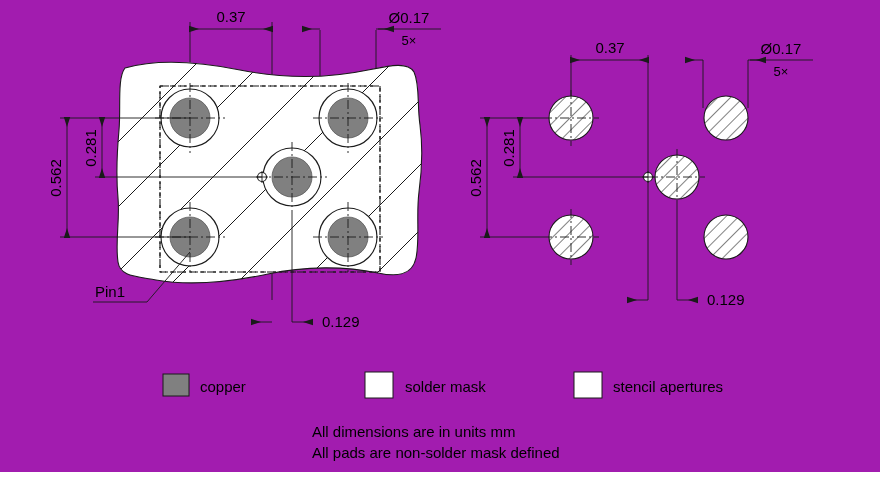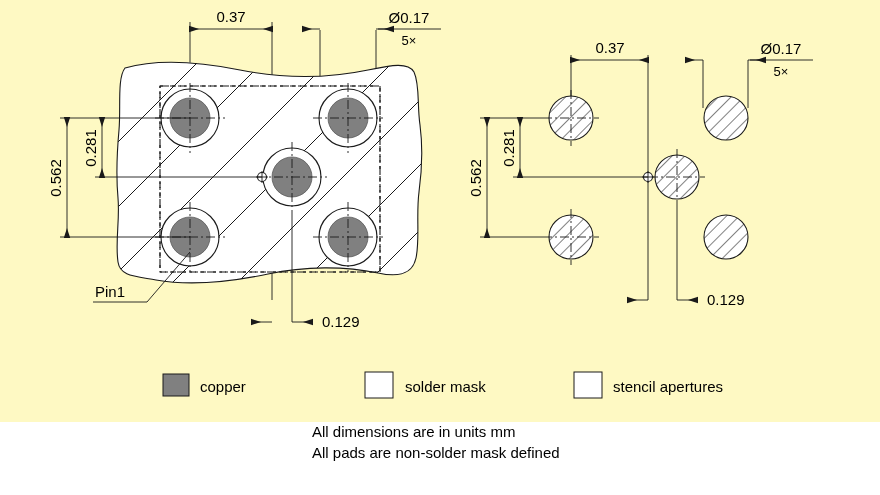--- a/index.html
+++ b/index.html
@@ -9,22 +9,22 @@
   }
   body {
     width: 880px;
     height: 495px;
     font-family: "Liberation Sans", sans-serif;
     overflow: hidden;
   }
   #drawing-root {
     position: relative;
     width: 880px;
-    height: 422px;
-    background: #fef9c3;
+    height: 472px;
+    background: #a21caf;
   }
   svg.sheet {
     position: absolute;
     left: 0;
     top: 0;
     width: 880px;
     height: 495px;
     display: block;
   }
   .ln-thin {

